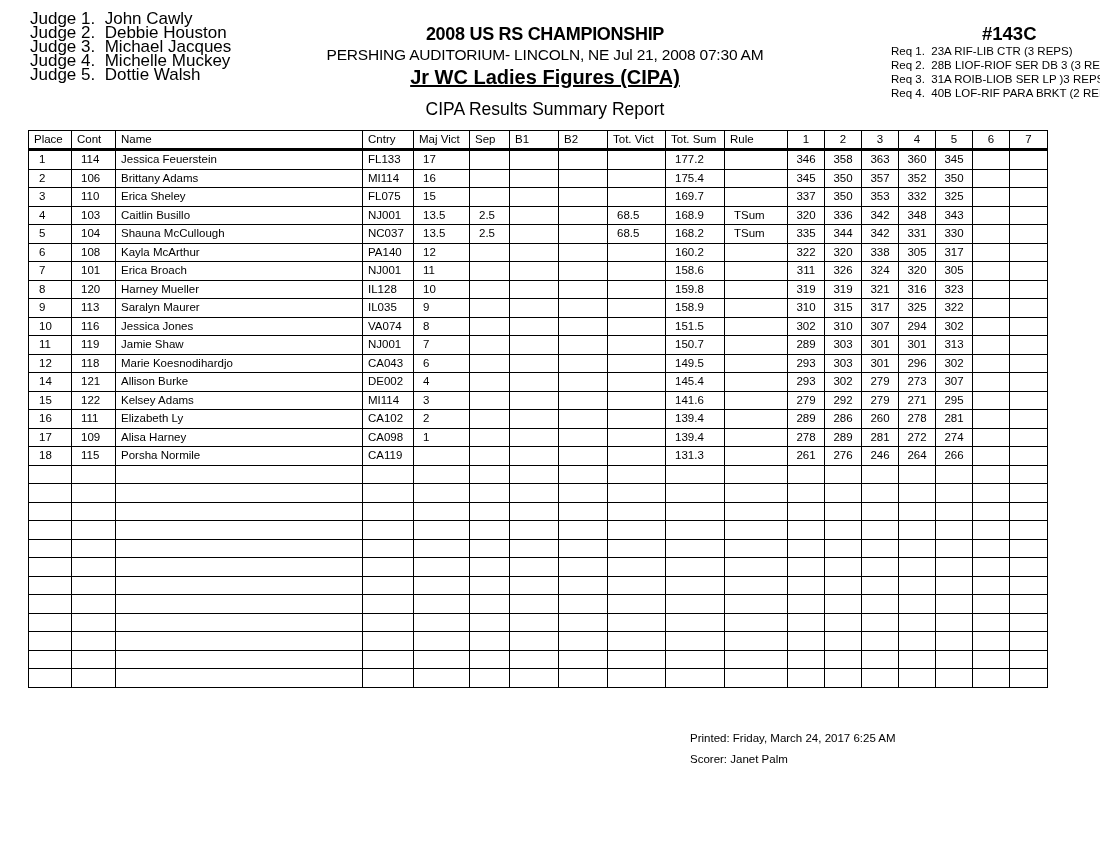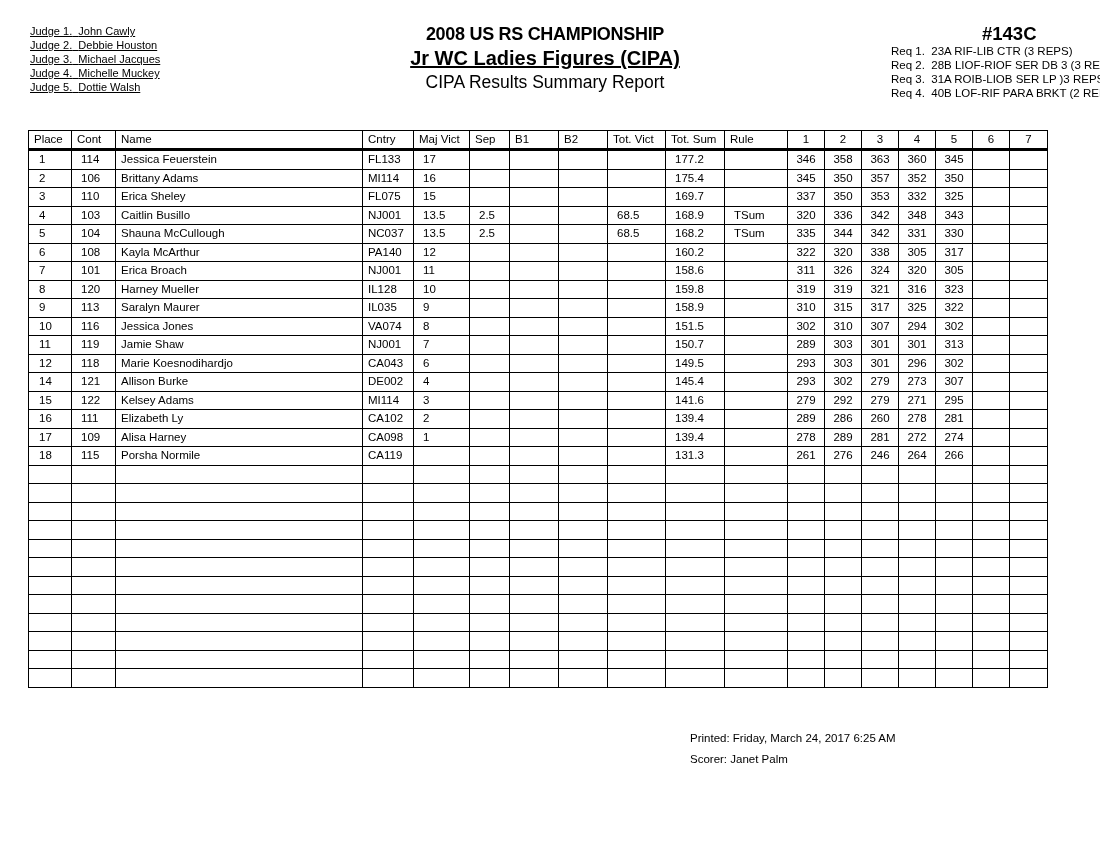--- a/index.html
+++ b/index.html
@@ -1,24 +1,24 @@
 <!DOCTYPE html>
 <html><head>
 <meta charset="utf-8">
 <style>
   html, body { margin: 0; padding: 0; background: #ffffff; }
   body { width: 1100px; height: 850px; position: relative; overflow: hidden;
          font-family: "Liberation Sans", sans-serif; color: #000; }
-  .judges { position: absolute; left: 30px; top: 24px; font-size: 11px; line-height: 14px; text-decoration: underline; }
+  .judges { position: absolute; left: 30px; top: 12px; font-size: 17px; line-height: 14px; }
   .judges div { white-space: nowrap; }
   .center-head { position: absolute; left: 290px; width: 510px; top: 23px; text-align: center; }
   .title1 { font-size: 18px; font-weight: bold; line-height: 22px; letter-spacing: -0.3px; }
   .title2 { font-size: 15.5px; line-height: 19px; letter-spacing: -0.2px; }
   .title3 { font-size: 20px; font-weight: bold; line-height: 26px; text-decoration: underline; }
-  .title4 { font-size: 17.5px; line-height: 22px; }
+  .title4 { font-size: 17.5px; line-height: 22px; margin-top: 8px; }
   .event-no { position: absolute; left: 962px; top: 23px; font-size: 18.5px; font-weight: bold; margin-left: 20px; }
   .reqs { position: absolute; left: 891px; top: 44px; font-size: 11.5px; line-height: 14px; white-space: nowrap; }
   table.results { position: absolute; left: 28px; top: 130px; border-collapse: collapse;
                   table-layout: fixed; font-size: 11.5px; }
   table.results td, table.results th { border: 1.5px solid #000; height: 17.5px; padding: 0 0 0 5px;
         white-space: nowrap; overflow: hidden; font-weight: normal; text-align: left; line-height: 17px; }
   table.results thead th { border-bottom: 3px solid #000; height: 17px; }
   .c { text-align: center !important; padding: 0 !important; }
   .place { padding-left: 10px !important; }
   .ind { padding-left: 9px !important; }
@@ -31,20 +31,21 @@
 <div class="judges">
   <div><span>Judge  1.</span>&nbsp; <span>John Cawly</span></div>
   <div><span>Judge  2.</span>&nbsp; <span>Debbie Houston</span></div>
   <div><span>Judge  3.</span>&nbsp; <span>Michael Jacques</span></div>
   <div><span>Judge  4.</span>&nbsp; <span>Michelle Muckey</span></div>
   <div><span>Judge  5.</span>&nbsp; <span>Dottie Walsh</span></div>
 </div>
 
 <div class="center-head">
   <div class="title1">2008 US RS CHAMPIONSHIP</div>
+  <div class="title2">PERSHING AUDITORIUM- LINCOLN, NE  Jul 21, 2008  07:30 AM</div>
   <div class="title3">Jr WC Ladies Figures (CIPA)</div>
   <div class="title4">CIPA Results Summary Report</div>
 </div>
 
 <div class="event-no">#143C</div>
 
 <div class="reqs">
   <div><span>Req  1.</span>&nbsp; <span>23A RIF-LIB CTR (3 REPS)</span></div>
   <div><span>Req  2.</span>&nbsp; <span>28B LIOF-RIOF SER DB 3 (3 REPS)</span></div>
   <div><span>Req  3.</span>&nbsp; <span>31A ROIB-LIOB SER LP )3 REPS)</span></div>

